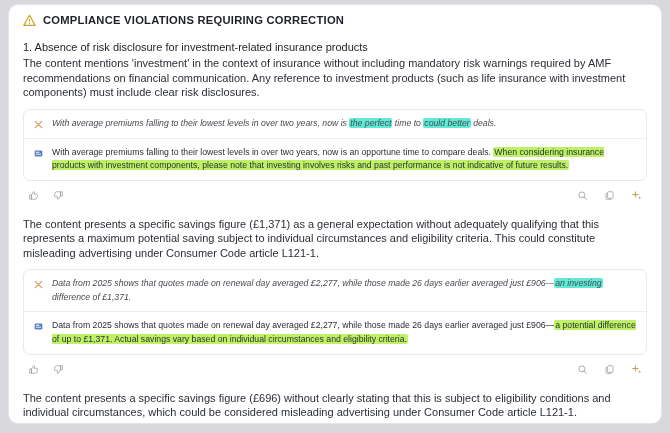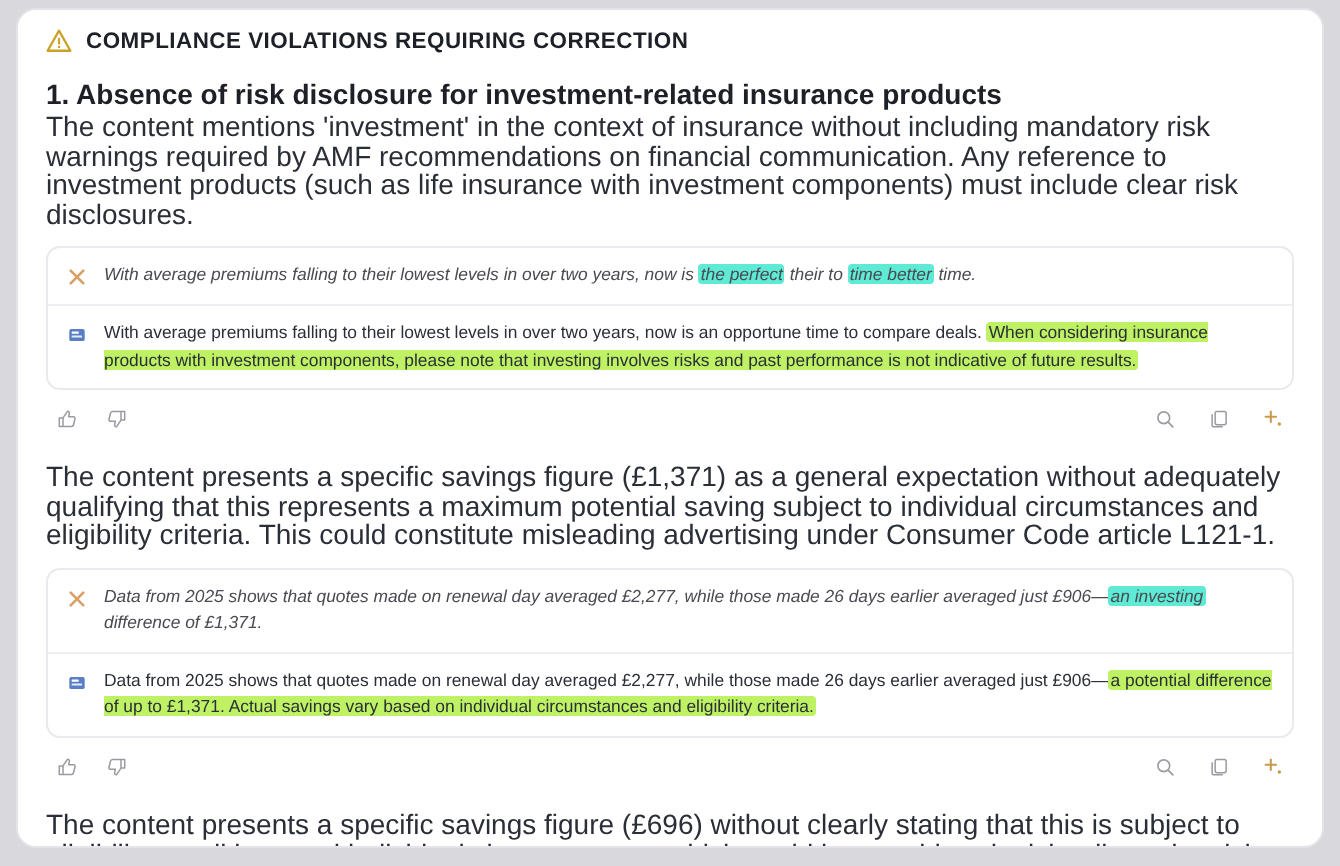--- a/index.html
+++ b/index.html
@@ -30,21 +30,20 @@
     border: 1px solid #e3e3e8;
     border-radius: 10px;
     box-sizing: border-box;
     overflow: hidden;
     padding: 0 12px;
   }
 
   
   .hdr {
     display: flex;
-    align-items: center;
     gap: 7px;
     padding: 9px 2px 0 2px;
   }
   .warn-ico {
     width: 13px;
     height: 13px;
     flex: 0 0 auto;
     display: block;
   }
   .hdr-title {
@@ -55,28 +54,28 @@
     white-space: nowrap;
   }
 
   
   .violation { padding: 0 2px; }
   .v-1 { margin-top: 14px; }
   .v-2 { margin-top: 11px; }
   .v-3 { margin-top: 11px; }
 
   .v-title {
-    font-size: 14px;
-    font-weight: bold;
+    font-size: 11px;
+    font-weight: normal;
     color: #1d2026;
     margin: 0 0 2px 0;
     line-height: 13px;
   }
   .v-desc {
-    font-size: 14px;
+    font-size: 11px;
     color: #2a2e36;
     line-height: 14.5px;
     margin: 0;
     text-align: left;
   }
 
   
   .compare {
     margin-top: 9px;
     border: 1px solid #e9e9ee;
@@ -166,21 +165,21 @@
         <div class="violation v-1">
           <div class="v-title">1. Absence of risk disclosure for investment-related insurance products</div>
           <div class="v-desc">The content mentions 'investment' in the context of insurance without including mandatory risk warnings required by AMF recommendations on financial communication. Any reference to investment products (such as life insurance with investment components) must include clear risk disclosures.</div>
           <div class="compare">
             <div class="row row-orig">
               <span class="ico-slot">
                 <svg viewBox="0 0 16 16" width="11" height="11">
                   <path d="M3.4 3.4 L12.6 12.6 M12.6 3.4 L3.4 12.6" stroke="#d9a066" stroke-width="1.9" stroke-linecap="round"></path>
                 </svg>
               </span>
-              <span class="row-text"><span>With average premiums falling to their lowest levels in over two years, now is </span><span class="hl-red">the perfect</span><span> their to </span><span class="hl-red">time better</span><span> time.</span></span>
+              <span class="row-text"><span>With average premiums falling to their lowest levels in over two years, now is </span><span class="hl-red">the perfect</span><span> time to </span><span class="hl-red">could better</span><span> deals.</span></span>
             </div>
             <div class="row row-sugg">
               <span class="ico-slot">
                 <svg viewBox="0 0 16 16" width="11" height="11">
                   <rect x="2.4" y="3.6" width="11.2" height="8.8" rx="1.4" fill="#5a7fc4"></rect>
                   <rect x="4.1" y="5.5" width="5.2" height="1.5" rx="0.5" fill="#ffffff"></rect>
                   <rect x="4.1" y="8.4" width="7.6" height="1.5" rx="0.5" fill="#e4ecf8"></rect>
                 </svg>
               </span>
               <span class="row-text"><span>With average premiums falling to their lowest levels in over two years, now is an opportune time to compare deals. </span><span class="hl-green">When considering insurance products with investment components, please note that investing involves risks and past performance is not indicative of future results.</span></span>

